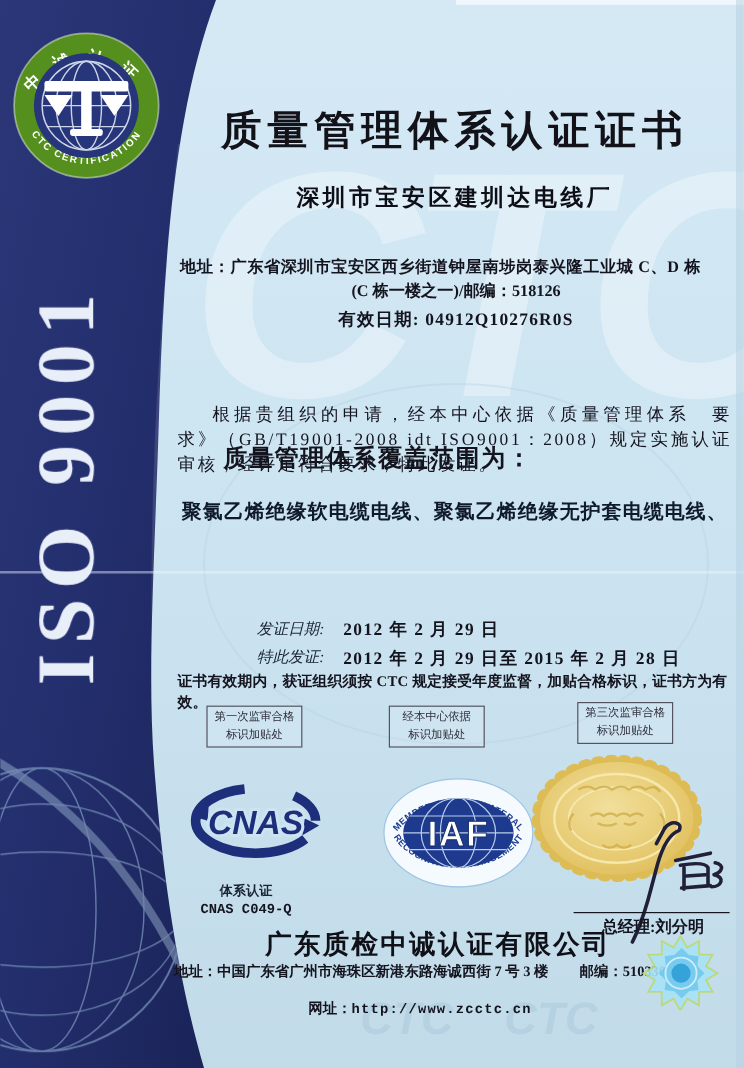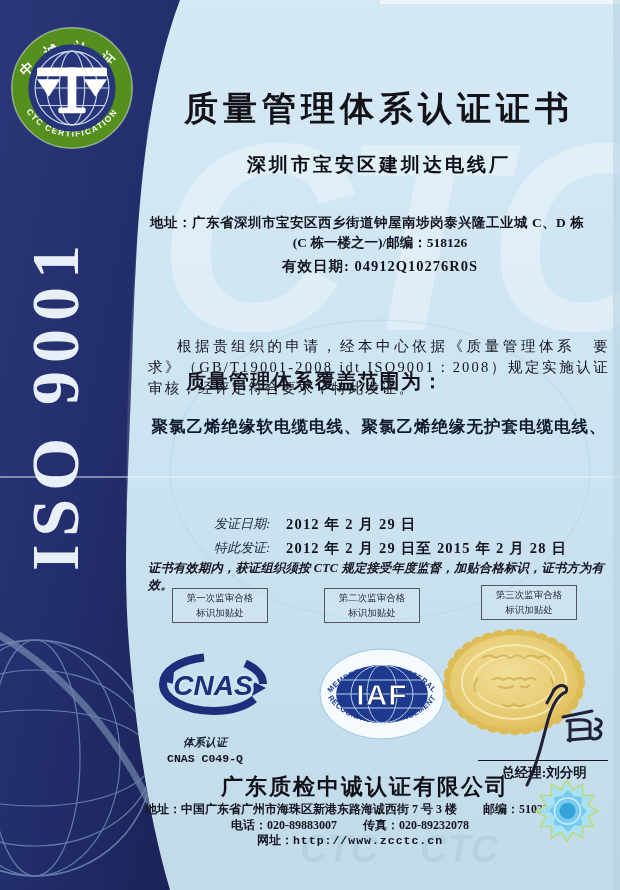--- a/index.html
+++ b/index.html
@@ -26,26 +26,26 @@
     font-weight:bold; letter-spacing:1px; }
   .para { left:148px; top:288px; width:462px; font-size:14.5px; font-weight:normal;
     letter-spacing:2.2px; line-height:1.45; text-indent:2em; text-align:justify;margin-top:48px; }
   .scope-intro { left:186px; top:368px; font-size:20px; font-weight:bold; letter-spacing:1.5px; }
   .scope { left:148px; top:413px; width:462px; text-align:center; font-size:16.5px;
     font-weight:bold; line-height:1.65; letter-spacing:1px; color:#101a2e; }
   .dates { left:214px; top:515px; font-size:14.5px; }
   .dates .row { display:flex; margin-bottom:5px; }
   .dates .lab { width:72px; font-style:italic; font-size:13px; font-weight:normal; color:#1a2438; }
   .dates .val { font-weight:bold; letter-spacing:1.2px; }
-  .note { left:148px; top:560px; width:466px; font-size:12.3px; font-weight:bold; letter-spacing:.2px;font-style:italic; }
-  .sbox { width:96px; height:35px; border:1px solid #54545f; text-align:center;
+  .note { left:148px; top:560px; width:466px; font-size:12.3px; font-weight:bold; letter-spacing:.2px; }
+  .sbox { width:80px; height:35px; border:1px solid #54545f; text-align:center;
     font-size:9.5px; line-height:1.6; padding-top:2px; color:#2e2e3a;
     background:rgba(255,255,255,.12); }
   .cnas-sub { left:148px; top:735px; width:114px; text-align:center; }
-  .cnas-sub .l1 { font-style:italic; font-size:11px; font-weight:bold; color:#1a2438; }
+  .cnas-sub .l1 { font-size:11px; font-weight:bold; color:#1a2438; }
   .cnas-sub .l2 { font-family:"Liberation Mono",monospace; font-size:11.5px; font-weight:bold; margin-top:2px; }
   .sig-line { left:478px; top:760px; width:130px; border-top:1.5px solid #15151f; }
   .sig-text { left:479px; top:764px; width:130px; display:flex; justify-content:center;
     font-size:13.5px; font-weight:bold; }
   .issuer-name { left:140px; top:772px; width:450px; text-align:center;
     font-family:"Liberation Sans",sans-serif; font-weight:bold; font-size:22px;
     letter-spacing:2px; color:#101018; }
   .issuer-l { left:120px; width:460px; text-align:center; font-size:12px; font-weight:bold; }
   .issuer-l .gap { display:inline-block; width:26px; }
   .web { font-family:"Liberation Mono",monospace; font-size:11.5px; letter-spacing:1px; }
@@ -155,21 +155,21 @@
     </div>
   </div>
 
   <div class="abs note">证书有效期内，获证组织须按 CTC 规定接受年度监督，加贴合格标识，证书方为有效。</div>
 
   <div class="abs sbox" style="left:172px;top:588px">
     <div>第一次监审合格</div>
     <div>标识加贴处</div>
   </div>
   <div class="abs sbox" style="left:324px;top:588px">
-    <div>第二次监审合格</div>
+    <div>经本中心依据</div>
     <div>标识加贴处</div>
   </div>
   <div class="abs sbox" style="left:481px;top:585px">
     <div>第三次监审合格</div>
     <div>标识加贴处</div>
   </div>
 
   <svg class="abs" width="110" height="78" viewBox="0 0 110 78" style="left:158px;top:650px">
     <ellipse cx="55" cy="34" rx="50" ry="27" fill="none" stroke="#1d2e7b" stroke-width="8" stroke-dasharray="158 42" stroke-dashoffset="-18"></ellipse>
     <polygon points="2,30 16,20 15,34" fill="#1d2e7b"></polygon>
@@ -243,23 +243,20 @@
   <div class="abs sig-line"></div>
   <div class="abs sig-text">
     <span>总经理:</span>
     <span>刘分明</span>
   </div>
 
   <div class="abs issuer-name">广东质检中诚认证有限公司</div>
   <div class="abs issuer-l" style="top:801px">
     <span>地址：</span><span>中国广东省广州市海珠区新港东路海诚西街 7 号 3 楼</span><span class="gap"></span><span>邮编：</span><span>510330</span>
   </div>
-  <div class="abs issuer-l" style="top:817px">
-    <span>电话：</span><span>020-89883007</span><span class="gap"></span><span>传真：</span><span>020-89232078</span>
-  </div>
   <div class="abs issuer-l" style="top:832px">
     <span>网址：</span><span class="web">http://www.zcctc.cn</span>
   </div>
 
   <svg class="abs" width="66" height="62" viewBox="0 0 66 62" style="left:534px;top:780px">
     <polygon fill="#a8e2f5" stroke="#bcd96e" stroke-width="1.5" opacity="0.9" points="64,31 54.3,36.7 59.8,46.5 48.6,46.6 48.5,57.8 38.7,52.3 33,62 27.3,52.3 17.5,57.8 17.4,46.6 6.2,46.5 11.7,36.7 2,31 11.7,25.3 6.2,15.5 17.4,15.4 17.5,4.2 27.3,9.7 33,0 38.7,9.7 48.5,4.2 48.6,15.4 59.8,15.5 54.3,25.3"></polygon>
     <polygon fill="#6cc8ef" opacity="0.85" points="53,31 47.1,37.1 48.1,45.1 40.1,46.1 34,52 27.9,46.1 19.9,45.1 20.9,37.1 15,31 20.9,24.9 19.9,16.9 27.9,15.9 34,10 40.1,15.9 48.1,16.9 47.1,24.9"></polygon>
     <circle cx="33.5" cy="31" r="8" fill="#2f9fd8" opacity="0.9"></circle>
     <circle cx="33.5" cy="31" r="13" fill="none" stroke="#e6f6fc" stroke-width="1.5" opacity="0.8"></circle>
   </svg>

